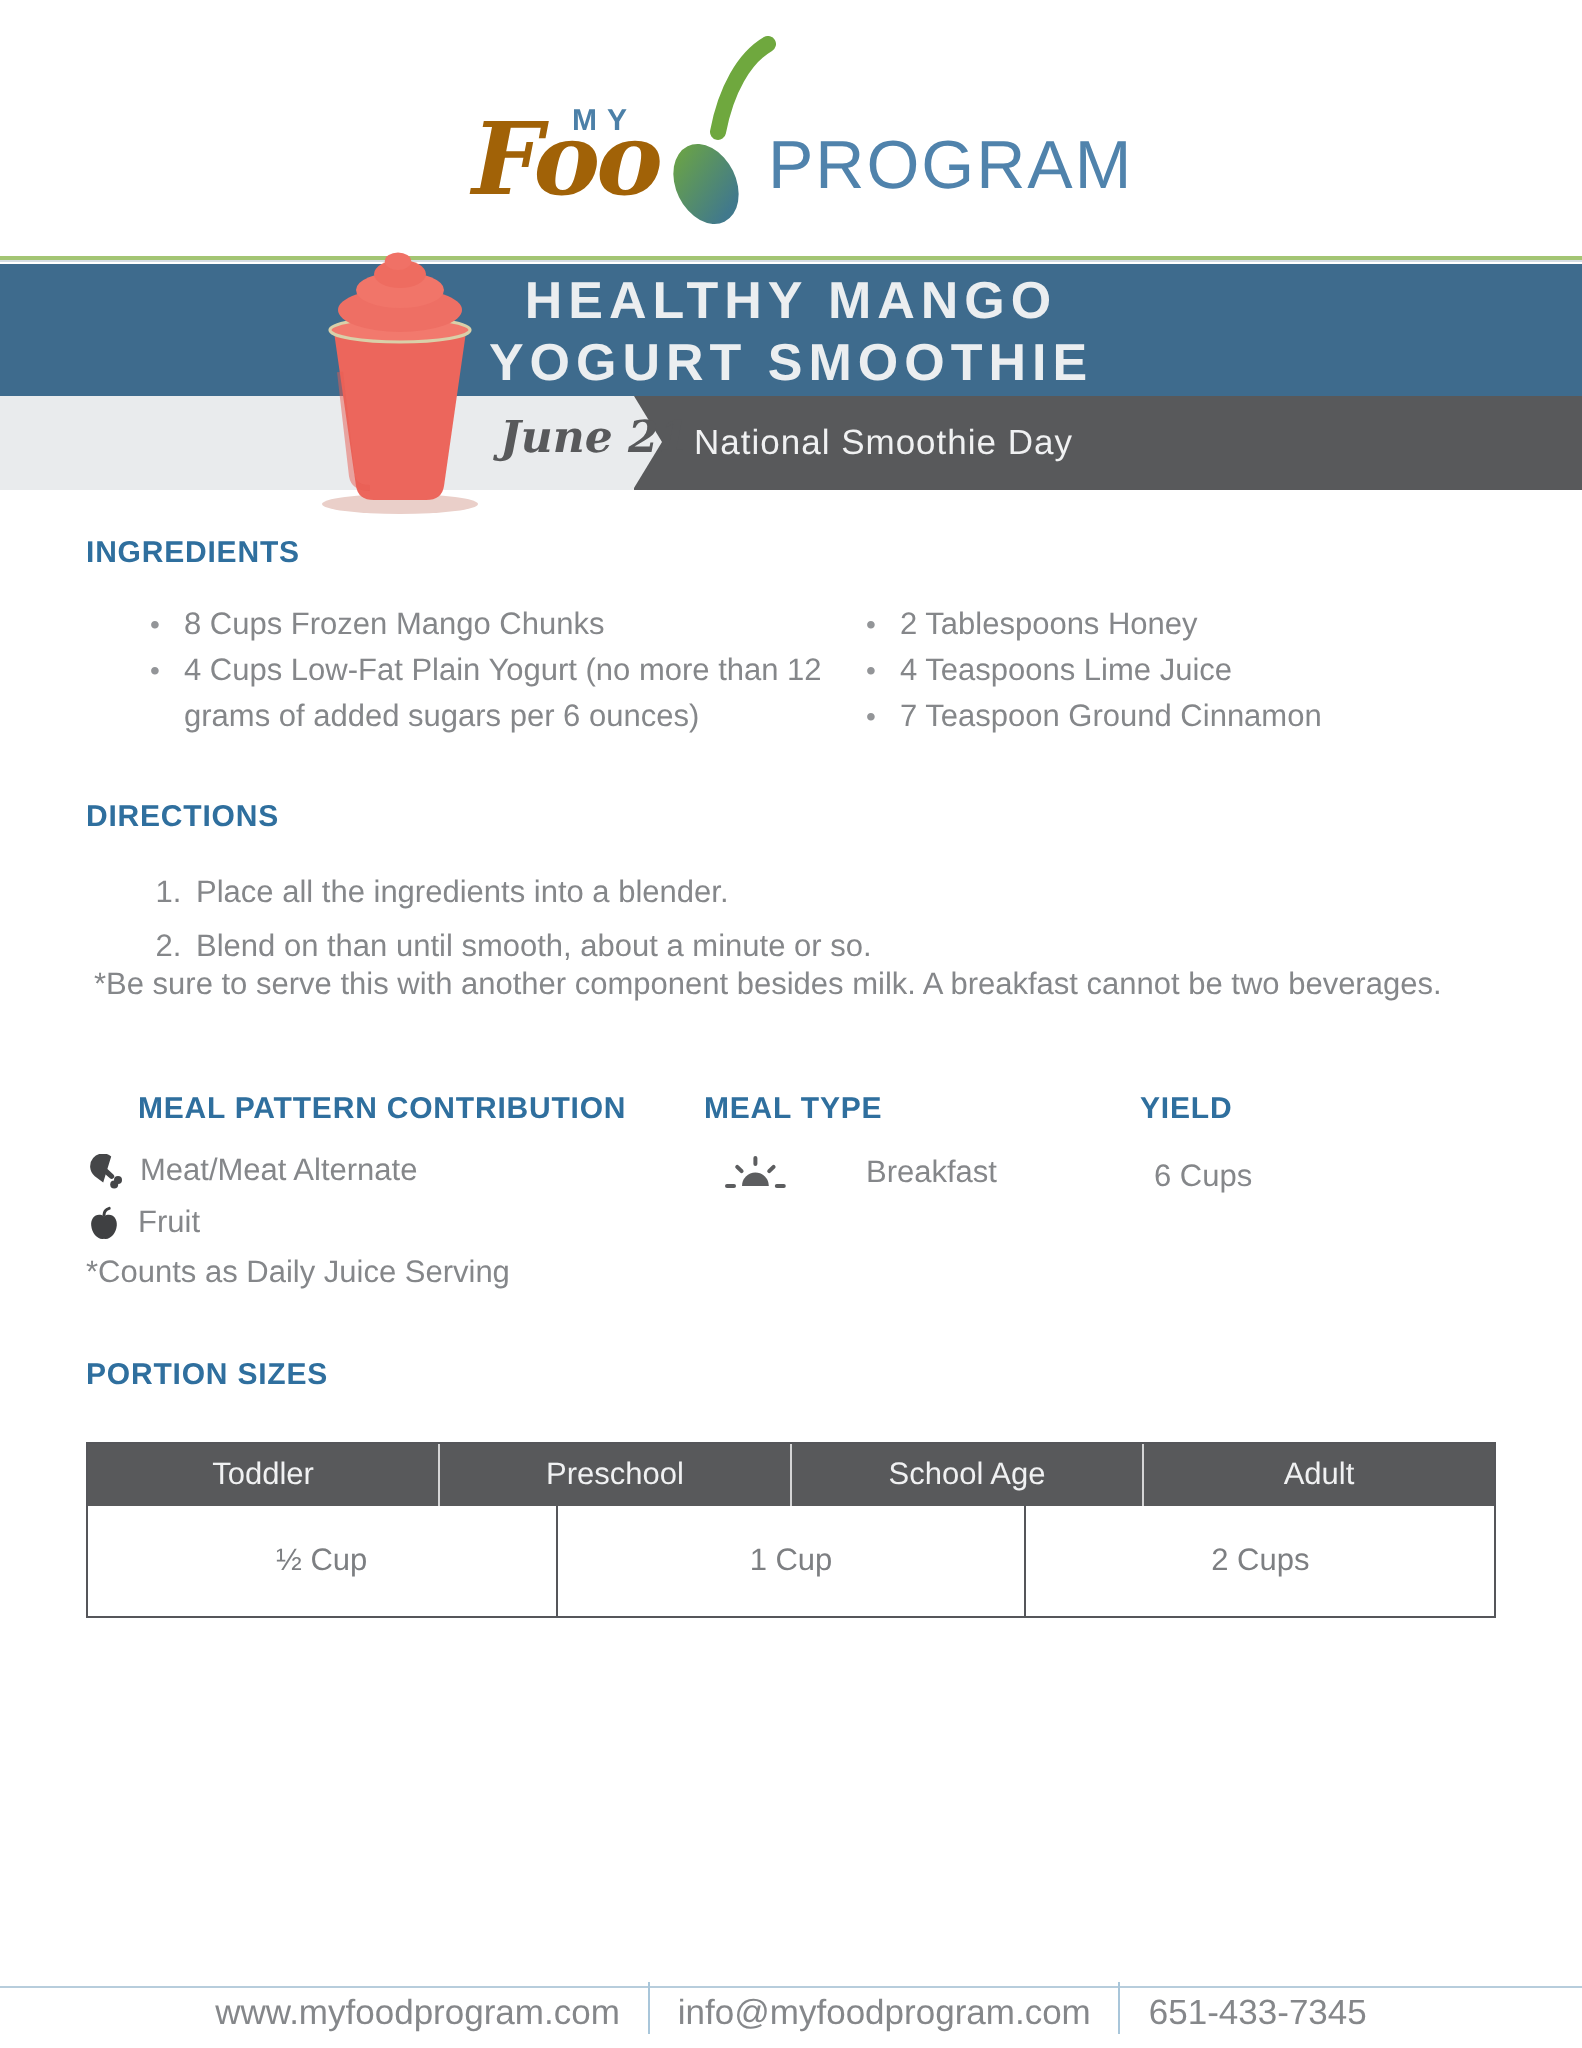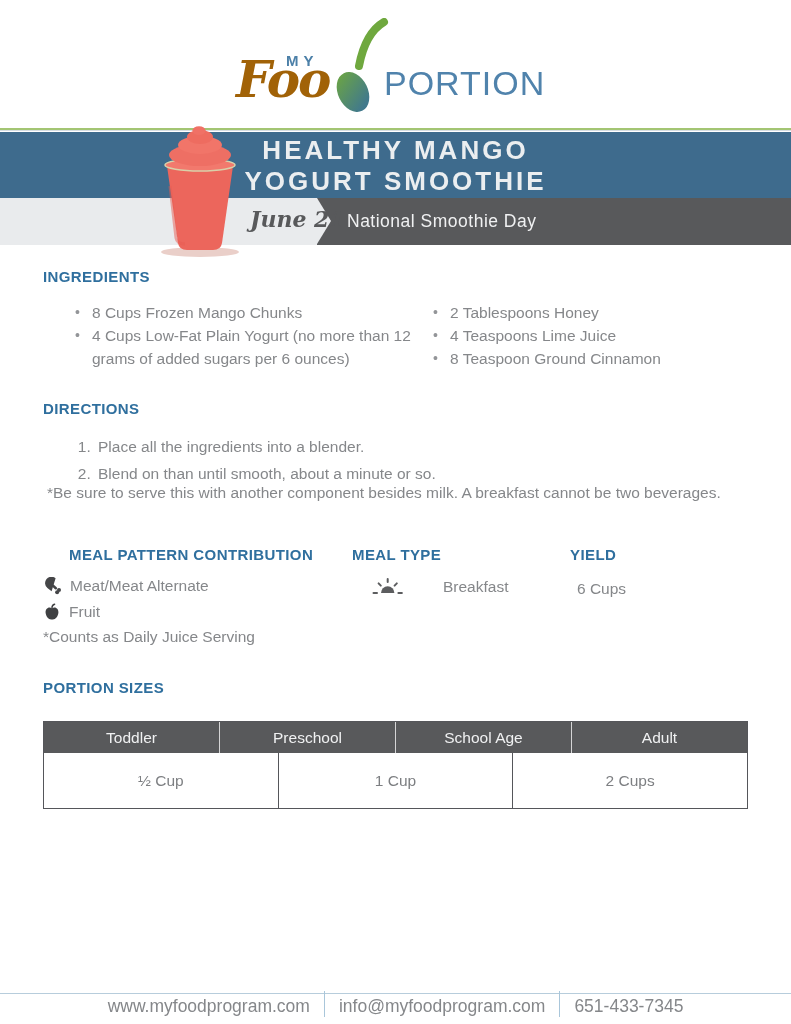--- a/index.html
+++ b/index.html
@@ -142,21 +142,21 @@
         <defs>
           <linearGradient id="spoonGrad" x1="0" y1="0" x2="0.4" y2="1">
             <stop offset="0" stop-color="#6fa83e"></stop>
             <stop offset="1" stop-color="#41798c"></stop>
           </linearGradient>
         </defs>
         <path d="M56,4 C44,11 35,27 31,48" fill="none" stroke="#6fa83e" stroke-width="8" stroke-linecap="round"></path>
         <ellipse cx="25" cy="74" rx="15" ry="21" fill="url(#spoonGrad)" transform="rotate(-26 25 74)"></ellipse>
       </svg>
     </span>
-    <span class="logo-program">PORTION</span>
+    <span class="logo-program">PROGRAM</span>
   </div>
 
   <div class="accent-line"></div>
   <div class="blue-band">
     <div class="title">
       <div>HEALTHY MANGO</div>
       <div>YOGURT SMOOTHIE</div>
     </div>
   </div>
   <div class="ribbon-light"></div>
@@ -179,21 +179,21 @@
   </span>
 
   <div class="sec-heading" style="left:43px; top:268px;">INGREDIENTS</div>
   <ul class="ing-list ing-left">
     <li>8 Cups Frozen Mango Chunks</li>
     <li>4 Cups Low-Fat Plain Yogurt (no more than 12 grams of added sugars per 6 ounces)</li>
   </ul>
   <ul class="ing-list ing-right">
     <li>2 Tablespoons Honey</li>
     <li>4 Teaspoons Lime Juice</li>
-    <li>8 Teaspoon Ground Cinnamon</li>
+    <li>7 Teaspoon Ground Cinnamon</li>
   </ul>
 
   <div class="sec-heading" style="left:43px; top:400px;">DIRECTIONS</div>
   <ol class="dir-list">
     <li>Place all the ingredients into a blender.</li>
     <li>Blend on than until smooth, about a minute or so.</li>
   </ol>
   <div class="dir-note body-text">*Be sure to serve this with another component besides milk. A breakfast cannot be two beverages.</div>
 
   <div class="sec-heading" style="left:43px; top:546px;margin-left:26px;">MEAL PATTERN CONTRIBUTION</div>
@@ -215,21 +215,21 @@
     <span class="icon">
       <svg width="16" height="18" viewBox="0 0 16 18">
         <path d="M8,5.2 C4.5,3 1.2,5.8 1.6,9.8 C2,13.8 5,17.2 8,16.4 C11,17.2 14,13.8 14.4,9.8 C14.8,5.8 11.5,3 8,5.2 Z" fill="#3f4042"></path>
         <path d="M8,4.6 C8,2.8 9.2,1.6 10.6,1.2" fill="none" stroke="#3f4042" stroke-width="1.5" stroke-linecap="round"></path>
       </svg>
     </span>
     <span class="lbl">Fruit</span>
   </div>
   <div class="mp-note body-text">*Counts as Daily Juice Serving</div>
 
-  <div class="mp-item" style="left:372px; top:576px;gap:40px;">
+  <div class="mp-item" style="left:362px; top:576px;gap:40px;">
     <span class="icon">
       <svg width="31" height="22" viewBox="0 0 31 22" stroke="#5c5d5f" stroke-width="2" stroke-linecap="round" fill="#5c5d5f">
         <path d="M9,17 A6.7,6.7 0 0 1 22.4,17 Z" stroke="none"></path>
         <line x1="1.5" y1="17" x2="5" y2="17"></line>
         <line x1="26.4" y1="17" x2="29.9" y2="17"></line>
         <line x1="6.6" y1="7.4" x2="8.8" y2="9.6"></line>
         <line x1="24.8" y1="7.4" x2="22.6" y2="9.6"></line>
         <line x1="15.7" y1="3" x2="15.7" y2="6"></line>
       </svg>
     </span>

